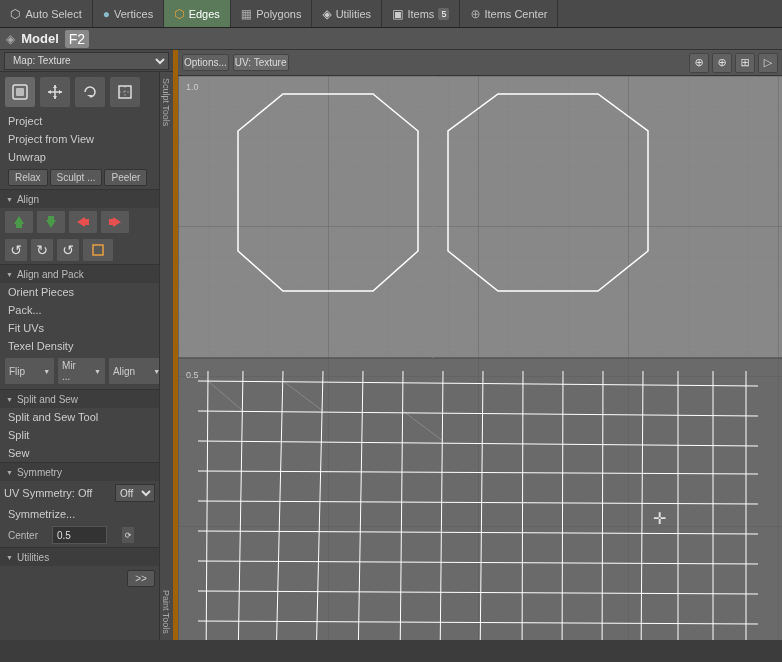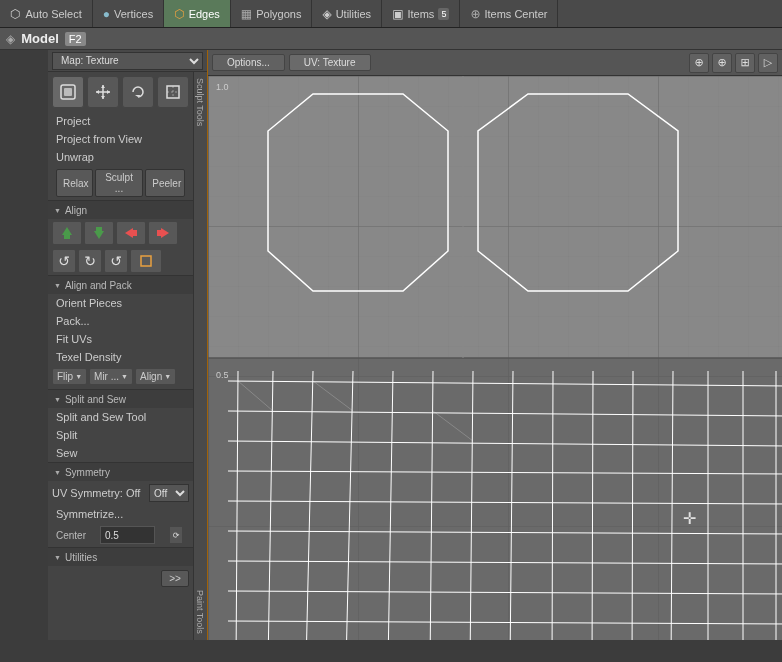--- a/index.html
+++ b/index.html
@@ -11,23 +11,23 @@
 
     
     .panel-item { padding: 3px 8px; cursor: pointer; font-size: 11px; color: #ccc; }
     .panel-item.disabled { color: #777; cursor: default; }
     .btn-small { background: #585858; border: 1px solid #333; color: #ccc; font-size: 10px; padding: 2px 6px; cursor: pointer; border-radius: 2px; min-width: 28px; }
     .align-btn { width: 30px; height: 24px; background: #585858; border: 1px solid #444; cursor: pointer; display: flex; align-items: center; justify-content: center; border-radius: 2px; }
     .align-btn svg { width: 16px; height: 16px; }
     .rotate-btn { width: 24px; height: 24px; background: #585858; border: 1px solid #444; cursor: pointer; display: flex; align-items: center; justify-content: center; border-radius: 2px; font-size: 12px; }
     .rotate-special { width: 32px; height: 24px; background: #585858; border: 1px solid #444; cursor: pointer; display: flex; align-items: center; justify-content: center; border-radius: 2px; }
     .tool-icon { width: 32px; height: 32px; background: #585858; border: 1px solid #444; cursor: pointer; display: flex; align-items: center; justify-content: center; border-radius: 3px; font-size: 14px; }
-    .dropdown-btn { background: #585858; border: 1px solid #444; color: #ccc; font-size: 10px; padding: 2px 4px; cursor: pointer; border-radius: 2px; display: flex; align-items: center; gap: 2px; }
+    .dropdown-btn { background: #585858; border: 1px solid #444; color: #ccc; font-size: 10px; padding: 2px 4px; cursor: pointer; border-radius: 2px; display: flex; align-items: center; gap: 18px; }
     .dropdown-arrow { font-size: 7px; }
-    .vt-btn { background: #616161; border: 1px solid #444; color: #ddd; font-size: 10px; padding: 2px 14px; cursor: pointer; border-radius: 2px; }
+    .vt-btn { background: #616161; border: 1px solid #444; color: #ddd; font-size: 10px; padding: 2px 1px; cursor: pointer; border-radius: 2px; }
     .vt-btn.active { background: #6a6a6a; }
     .vt-icon { width: 20px; height: 20px; background: #616161; border: 1px solid #444; cursor: pointer; display: flex; align-items: center; justify-content: center; border-radius: 2px; font-size: 10px; }
     .vert-tab { writing-mode: vertical-rl; font-size: 9px; color: #aaa; padding: 6px 2px; cursor: pointer; }
   </style>
 </head>
 <body>
 
 <div style="display:flex; align-items:center; height:28px; background:#4a4a4a; border-bottom:1px solid #222;">
   <div class="topbar-item" style="gap:5px;">
     <span style="font-size:12px;">⬡</span>
@@ -56,26 +56,26 @@
   </div>
   <div class="topbar-item">
     <span style="font-size:12px; color:#aaa;">⊕</span>
     <span>Items Center</span>
   </div>
 </div>
 
 <div style="display:flex; align-items:center; height:22px; background:#555; padding:0 6px; gap:6px; border-bottom:1px solid #333;">
   <span style="font-size:12px; color:#aaa;">◈</span>
   <span style="font-size:13px; color:#eee; font-weight:bold;">Model</span>
-  <span style="background:#888; color:#fff; font-size:11px; padding:1px 4px; border-radius:2px; cursor:pointer;">F2</span>
+  <span style="background:#888; color:#fff; font-size:14px; padding:1px 4px; border-radius:2px; cursor:pointer;">F2</span>
 </div>
 
 <div style="display:flex; height:590px;">
 
-  <div style="width:160px; background:#444; border-right:1px solid #a16207; display:flex; flex-direction:column; overflow:hidden;margin-left:48px;">
+  <div style="width:178px; background:#444; border-right:5px solid #a16207; display:flex; flex-direction:column; overflow:hidden;">
 
     <div style="display:flex; align-items:center; height:22px; background:#484848; border-bottom:1px solid #333; padding:0 4px; gap:4px;">
       <select style="background:#555; border:1px solid #333; color:#ddd; font-size:10px; height:18px; flex:1; padding:0 4px;">
         <option>Map: Texture</option>
         <option>Map: UV</option>
       </select>
     </div>
 
     <div style="display:flex; flex:1; overflow:hidden;justify-content:center;">
 

